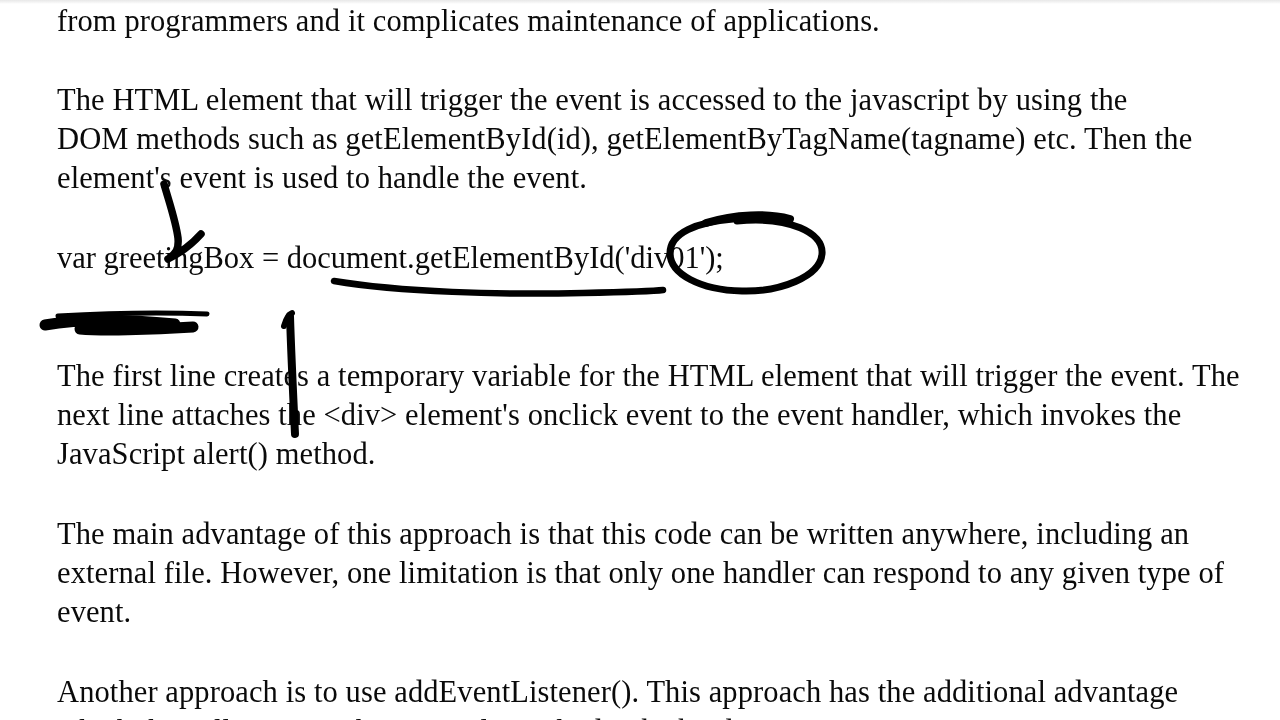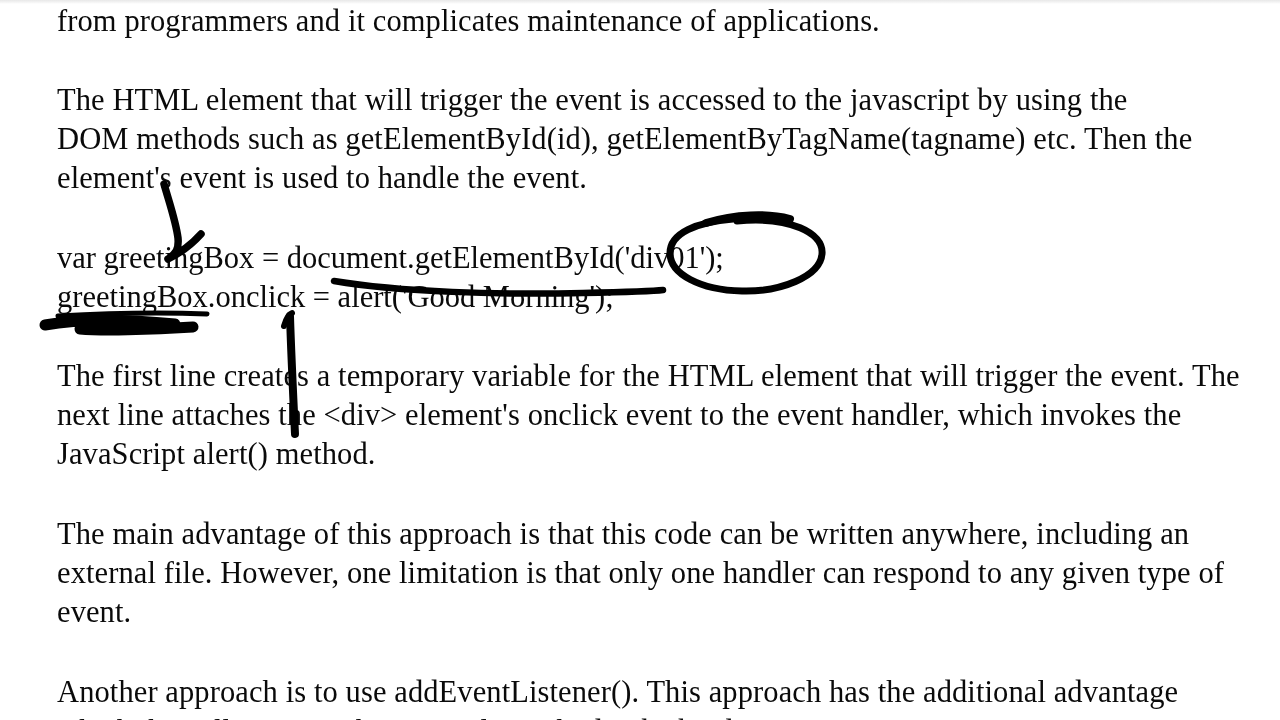--- a/index.html
+++ b/index.html
@@ -78,21 +78,20 @@
 
 <div id="page">
 
   <div class="block last-line-left" style="top: 2px;">from programmers and it complicates maintenance of applications.</div>
 
   <div class="block" style="top: 81px;">The HTML element that will trigger the event is accessed to the javascript by using the</div>
   <div class="block" style="top: 120px;">DOM methods such as getElementById(id), getElementByTagName(tagname) etc. Then the</div>
   <div class="block last-line-left" style="top: 159px;">element's event is used to handle the event.</div>
 
   <div class="codeline" style="top: 239px;">var greetingBox = document.getElementById('div01');</div>
-  <div class="codeline" style="top: 278px;">greetingBox.onclick = alert('Good Morning');</div>
 
   <div class="block" style="top: 357px;">The first line creates a temporary variable for the HTML element that will trigger the event. The</div>
   <div class="block" style="top: 396px;">next line attaches the &lt;div&gt; element's onclick event to the event handler, which invokes the</div>
   <div class="block last-line-left" style="top: 435px;">JavaScript alert() method.</div>
 
   <div class="block" style="top: 515px;">The main advantage of this approach is that this code can be written anywhere, including an</div>
   <div class="block" style="top: 554px;">external file. However, one limitation is that only one handler can respond to any given type of</div>
   <div class="block last-line-left" style="top: 593px;">event.</div>
 
   <div class="block" style="top: 673px;">Another approach is to use addEventListener(). This approach has the additional advantage</div>

